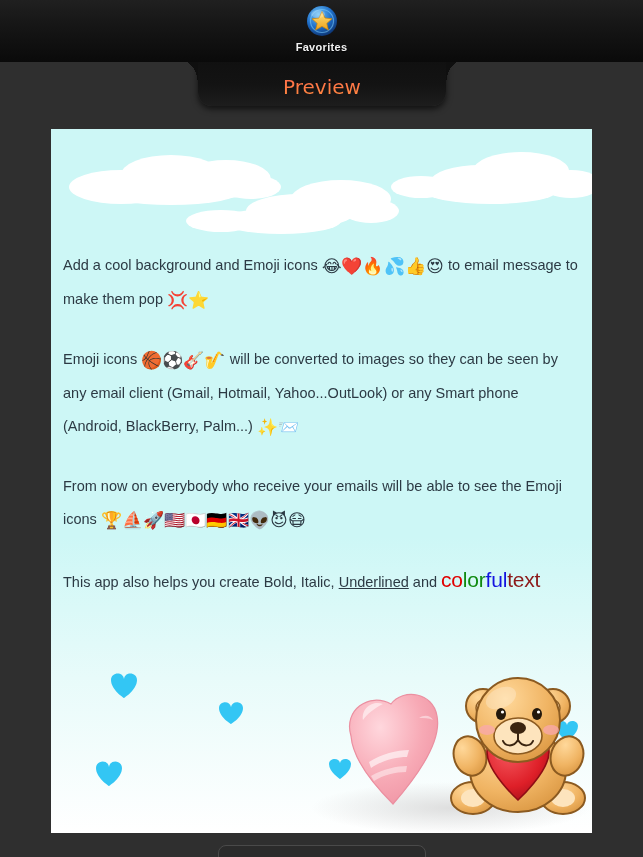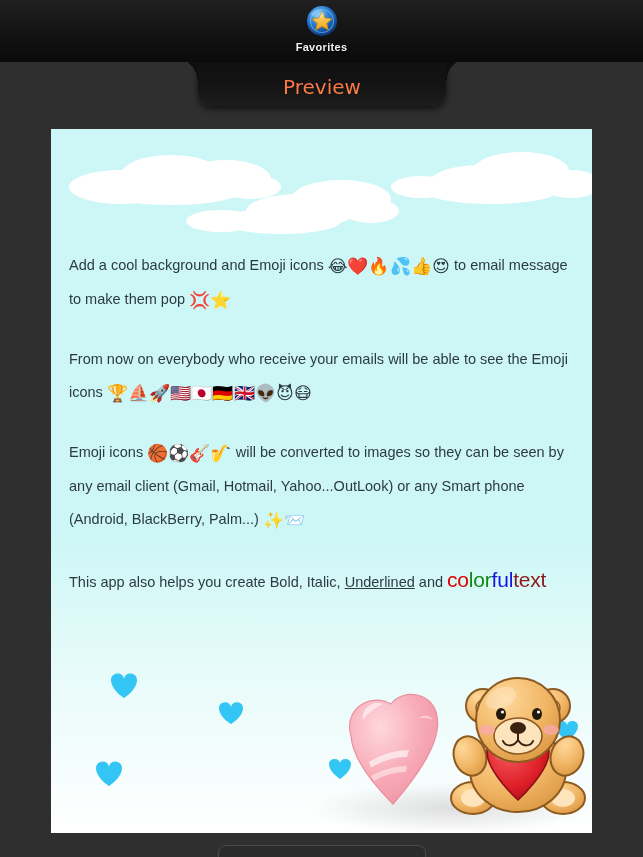--- a/index.html
+++ b/index.html
@@ -80,21 +80,21 @@
     position: absolute;
     left: 51px; top: 129px;
     width: 541px; height: 704px;
     background: linear-gradient(180deg,#cdf7f6 0%, #cdf7f6 58%, #e8fbfa 78%, #ffffff 100%);
     overflow: hidden;
   }
   .clouds { position: absolute; left: 0; top: 0; width: 541px; height: 110px; }
   .msg-body {
     position: absolute;
     left: 0; top: 120px; right: 0;
-    padding: 0 18px;
+    padding: 0 12px;
   }
   .para {
     font-size: 14.5px;
     line-height: 33px;
     color: #2c3a44;
     margin-bottom: 26px;
   }
   .para.last { margin-bottom: 0; }
   .emj { font-family: "DejaVu Sans", sans-serif; font-size: 17px; vertical-align: -2px; }
   .u { text-decoration: underline; }
@@ -172,25 +172,25 @@
     </g>
   </svg>
 
   <div class="msg-body">
 
     <p class="para">
       <span>Add a cool background and Emoji icons </span><span class="emj">😂❤️🔥💦👍😍</span><span> to email message to make them pop </span><span class="emj">💢⭐</span>
     </p>
 
     <p class="para">
+      <span>Emoji icons </span><span class="emj">🏀⚽🎸🎷</span><span> will be converted to images so they can be seen by any email client (Gmail, Hotmail, Yahoo...OutLook) or any Smart phone (Android, BlackBerry, Palm...) </span><span class="emj">✨📨</span>
+    </p>
+
+    <p class="para">
       <span>From now on everybody who receive your emails will be able to see the Emoji icons </span><span class="emj">🏆⛵🚀🇺🇸🇯🇵🇩🇪🇬🇧👽😈😷</span>
-    </p>
-
-    <p class="para">
-      <span>Emoji icons </span><span class="emj">🏀⚽🎸🎷</span><span> will be converted to images so they can be seen by any email client (Gmail, Hotmail, Yahoo...OutLook) or any Smart phone (Android, BlackBerry, Palm...) </span><span class="emj">✨📨</span>
     </p>
 
     <p class="para last">
       <span>This app also helps you create Bold, Italic, </span><span class="u">Underlined</span><span> and </span><span class="big" id="colorful-word"><span style="color: rgb(224, 0, 0);">c</span><span style="color: rgb(224, 0, 0);">o</span><span style="color: rgb(16, 138, 16);">l</span><span style="color: rgb(16, 138, 16);">o</span><span style="color: rgb(16, 138, 16);">r</span><span style="color: rgb(20, 20, 224);">f</span><span style="color: rgb(20, 20, 224);">u</span><span style="color: rgb(20, 20, 224);">l</span></span><span class="big c-maroon">text</span>
     </p>
   </div>
 
   <svg class="art" viewBox="0 0 541 175">
     <defs>
       <radialGradient id="pinkh" cx="35%" cy="30%" r="80%">

